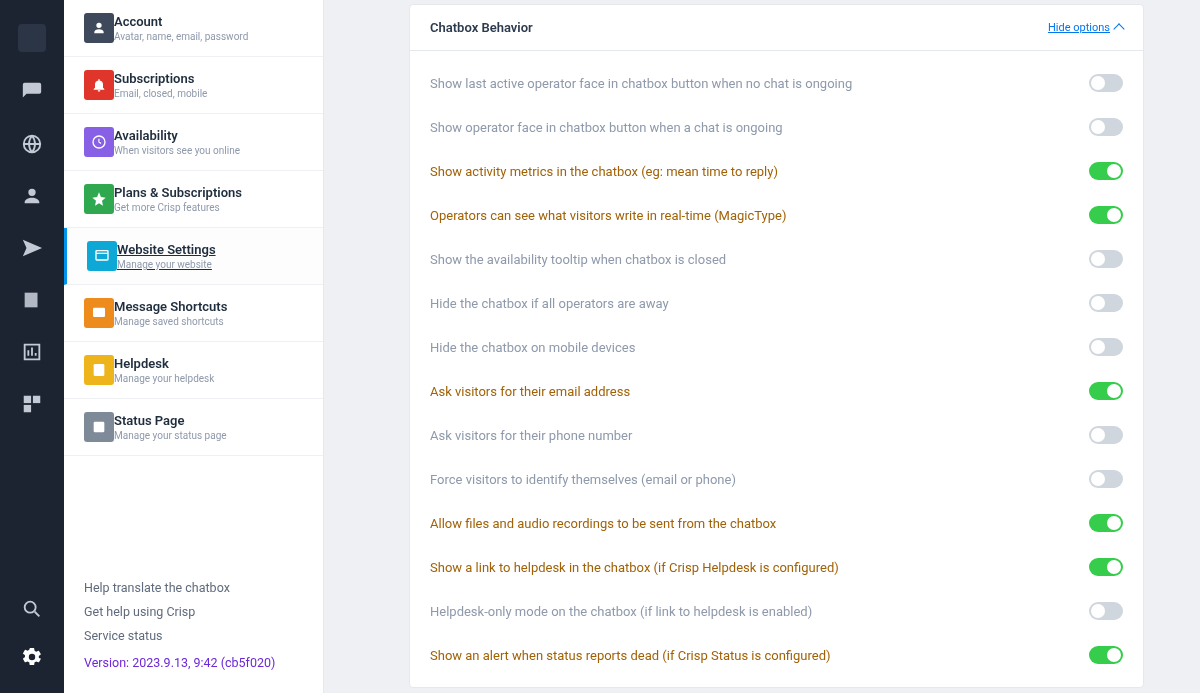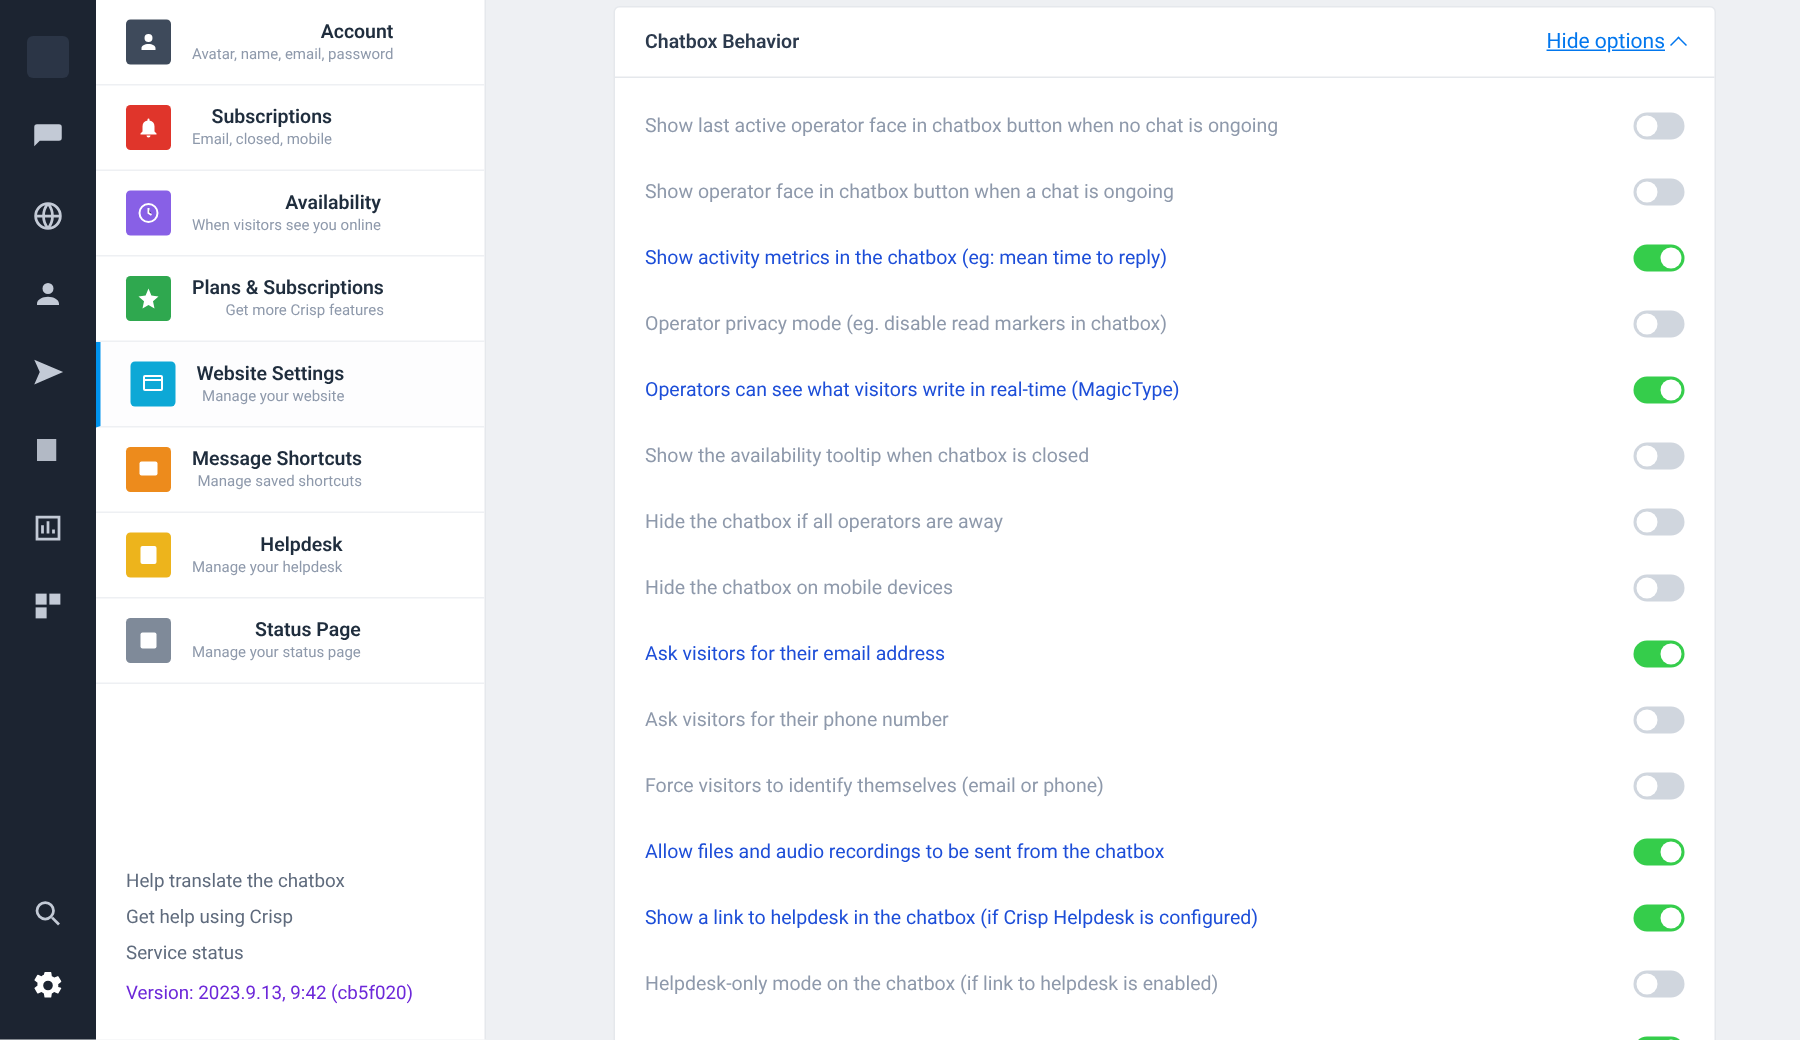--- a/index.html
+++ b/index.html
@@ -19,26 +19,25 @@
 
   
   .menu {
     position: absolute; left: 64px; top: 0; bottom: 0; width: 260px;
     background: #ffffff; border-right: 1px solid #e5e8ec;
     display: flex; flex-direction: column;
     overflow: hidden;
   }
   .menu-list { flex: 1; overflow-y: auto; }
   .menu-item {
-    display: flex; align-items: center; gap: 14px;
+    display: flex; align-items: center; 
     padding: 13px 16px; border-bottom: 1px solid #eef0f3;
     cursor: pointer;
-    text-align: right;
-  }
-  .menu-item.active { border-left: 3px solid #0093ee; background: #fdfdfe; padding-left: 20px; }
+  }
+  .menu-item.active { border-left: 3px solid #0093ee; background: #fdfdfe; padding-left: 20px; text-decoration: underline; }
   .menu-item:not(.active) { padding-left: 20px; }
   .menu-icon { width: 30px; height: 30px; border-radius: 3px; display: flex; align-items: center; justify-content: center; color: #fff; flex-shrink: 0; }
   .menu-icon svg { width: 16px; height: 16px; }
   .menu-text .title { font-size: 13px; font-weight: 600; color: #1f2d3d; }
   .menu-text .sub { font-size: 10px; color: #8e99ab; margin-top: 2px; }
 
   .menu-footer { padding: 16px 20px 18px; font-size: 12.5px; color: #5f6b7d; line-height: 1.95; }
   .menu-footer .ver { color: #6d28d9; margin-top: 2px; }
 
   
@@ -51,31 +50,31 @@
   .card {
     background: #fff; border: 1px solid #e5e8ec; border-radius: 4px;
     margin-top: 4px;
   }
   .card-header {
     display: flex; justify-content: space-between; align-items: center;
     padding: 15px 20px; border-bottom: 1px solid #e5e8ec;
     font-size: 13px;
   }
   .card-header .title { font-weight: 600; color: #2c3a4d; }
-  .card-header .toggle-link { color: #0277ee; text-decoration: underline; font-size: 14px; cursor: pointer; display: inline-flex; align-items: center; gap: 5px; margin-left: 20px; }
+  .card-header .toggle-link { color: #0277ee; text-decoration: underline; font-size: 11px; cursor: pointer; display: inline-flex; align-items: center; gap: 5px; margin-left: 20px; }
   .card-body { padding: 10px 0 10px; }
 
   .row {
     display: flex; align-items: center; justify-content: space-between;
     padding: 13px 20px;
     font-size: 13px;
     cursor: pointer;
   }
   .row.off .label { color: #8e99ab; }
-  .row.on  .label { color: #1d4ed8; text-align: right; }
+  .row.on  .label { color: #a16207; text-align: right; }
 
   .switch {
     width: 34px; height: 18px; border-radius: 18px; position: relative;
     background: #d0d6de; flex-shrink: 0;
   }
   .switch::after {
     content: ""; position: absolute; top: 2px; left: 2px;
     width: 14px; height: 14px; border-radius: 50%; background: #fff;
     transition: none;
   }
@@ -259,24 +258,20 @@
           <span class="switch"></span>
         </div>
         <div class="row off">
           <span class="label">Show operator face in chatbox button when a chat is ongoing</span>
           <span class="switch"></span>
         </div>
         <div class="row on">
           <span class="label">Show activity metrics in the chatbox (eg: mean time to reply)</span>
           <span class="switch"></span>
         </div>
-        <div class="row off">
-          <span class="label">Operator privacy mode (eg. disable read markers in chatbox)</span>
-          <span class="switch"></span>
-        </div>
         <div class="row on">
           <span class="label">Operators can see what visitors write in real-time (MagicType)</span>
           <span class="switch"></span>
         </div>
         <div class="row off">
           <span class="label">Show the availability tooltip when chatbox is closed</span>
           <span class="switch"></span>
         </div>
         <div class="row off">
           <span class="label">Hide the chatbox if all operators are away</span>

